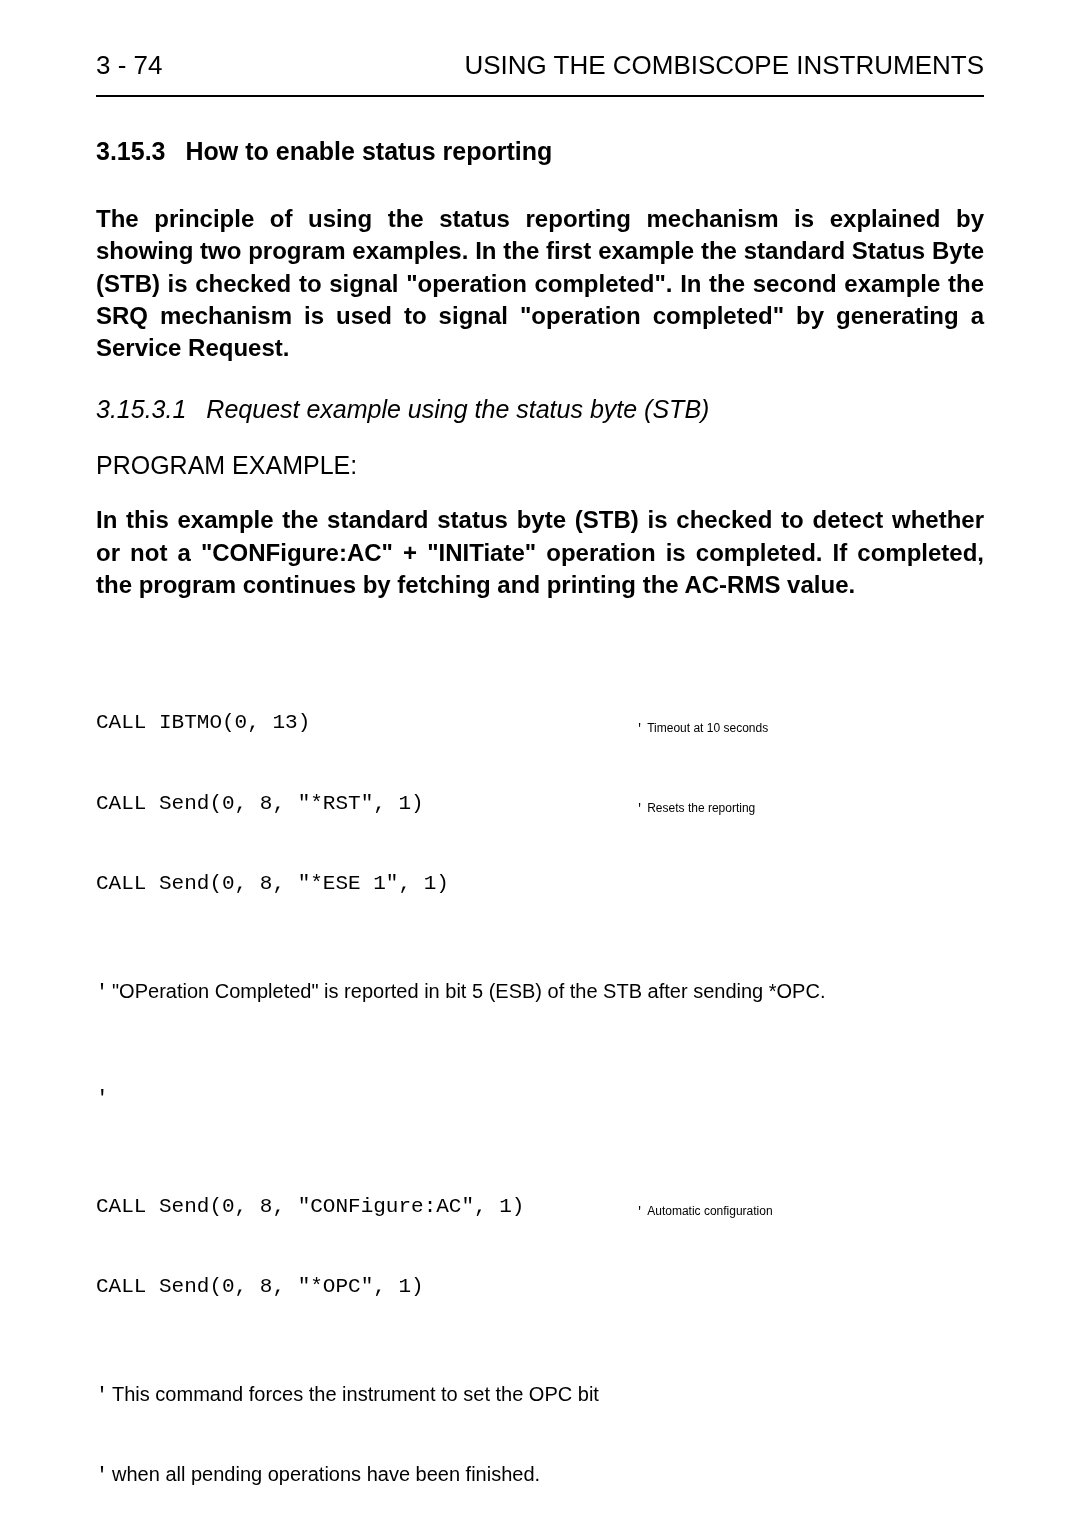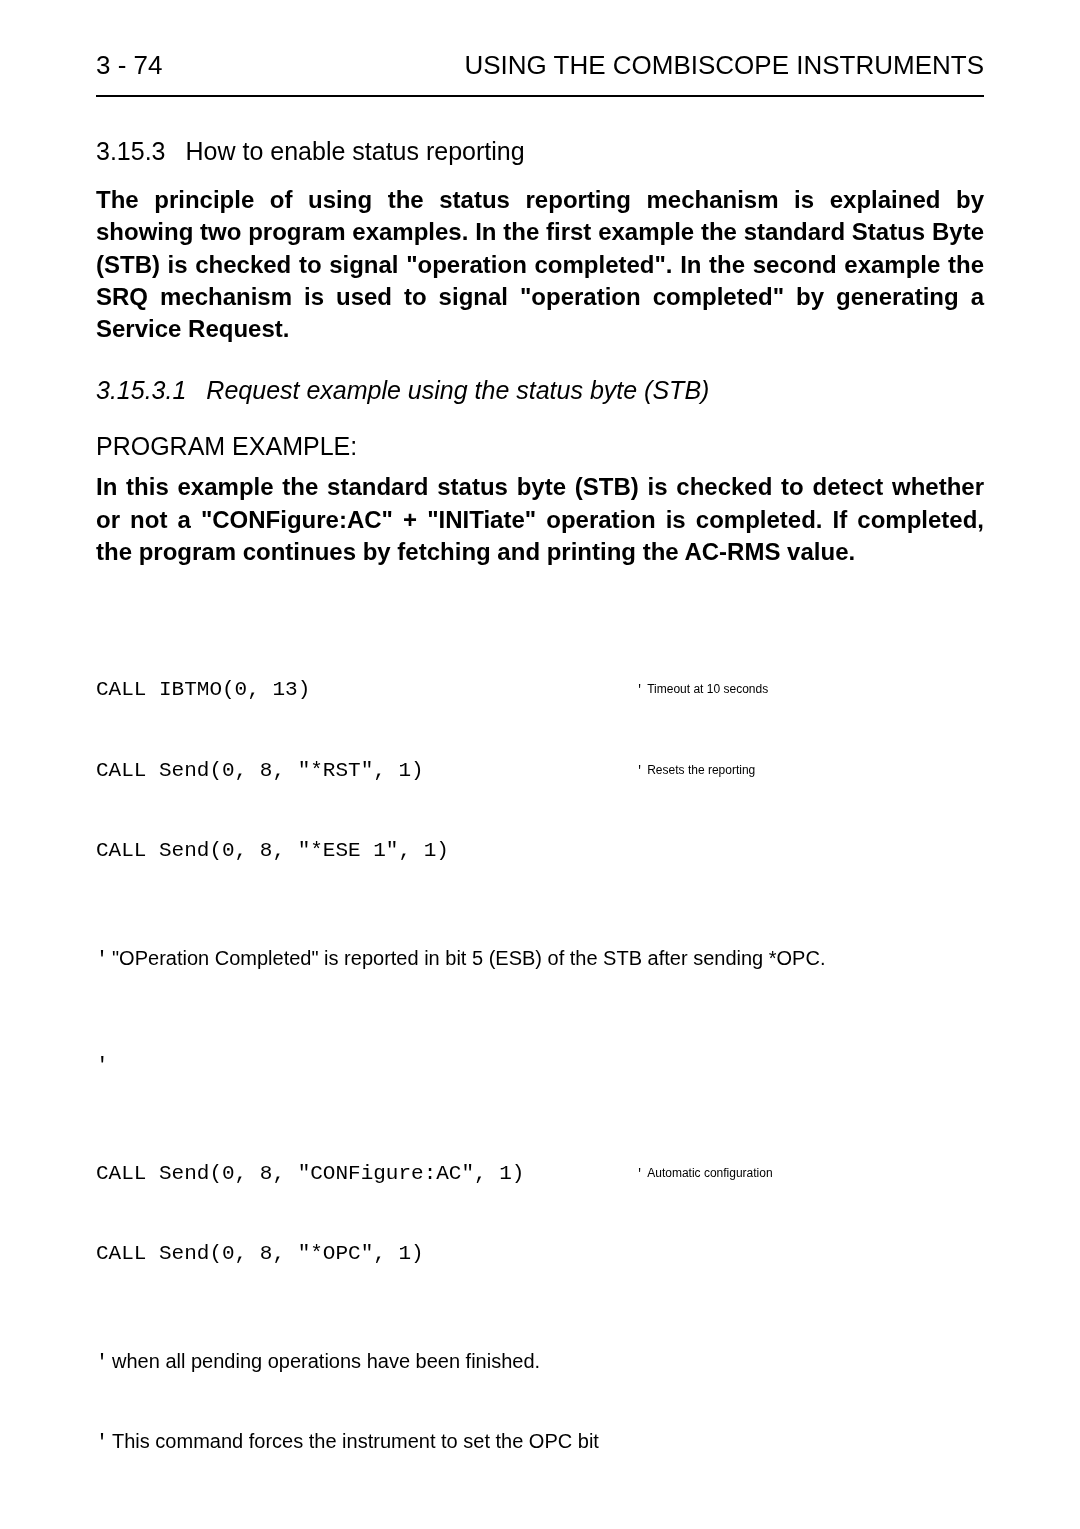--- a/index.html
+++ b/index.html
@@ -20,49 +20,49 @@
   .header-line {
     display: flex;
     justify-content: space-between;
     align-items: baseline;
     font-size: 26px;
     border-bottom: 2px solid #000;
     padding-bottom: 12px;
     margin-bottom: 38px;
   }
   .section-heading {
-    font-weight: normal;
+    font-weight: bold;
     font-size: 25px;
-    margin-bottom: 15px;
+    margin-bottom: 34px;
   }
   .num-gap { display: inline-block; width: 20px; }
   .body-p {
     margin: 0 0 28px 0;
     text-align: justify;
     font-weight: bold;
   }
   .sub-heading {
     font-style: italic;
     font-size: 25px;
     margin-bottom: 22px;
   }
   .sub-heading .num { font-style: italic; text-align: center; }
   .program-example-label {
     font-size: 25px;
-    margin-bottom: 8px;
+    margin-bottom: 22px;
   }
   .code-block {
     font-family: "Courier New", Courier, monospace;
     font-size: 21px;
     line-height: 1.28;
     white-space: pre;
   }
   .code-row {
     display: flex;
-    align-items: center;
+    align-items: flex-end;
   }
   .code-left {
     font-family: "Courier New", Courier, monospace;
     white-space: pre;
     flex: 0 0 540px;
   }
   .code-left.full { flex: 0 0 auto; }
   .code-comment {
     font-family: Arial, Helvetica, sans-serif;
     font-size: 12px;
@@ -131,22 +131,22 @@
     </div>
 
     <div class="code-row">
       <span class="code-left">CALL Send(0, 8, "CONFigure:AC", 1)</span>
       <span class="code-comment"><span class="tick">'</span><span>Automatic configuration</span></span>
     </div>
     <div class="code-row">
       <span class="code-left full">CALL Send(0, 8, "*OPC", 1)</span>
     </div>
 
+    <div class="plain-comment-line"><span class="tick">'</span><span>This command forces the instrument to set the OPC bit</span></div>
     <div class="plain-comment-line"><span class="tick">'</span><span>when all pending operations have been finished</span><span class="mono-inline">.</span></div>
-    <div class="plain-comment-line"><span class="tick">'</span><span>This command forces the instrument to set the OPC bit</span></div>
 
     <div class="code-row">
       <span class="code-left full">'</span>
     </div>
 
     
     
     
     
     

